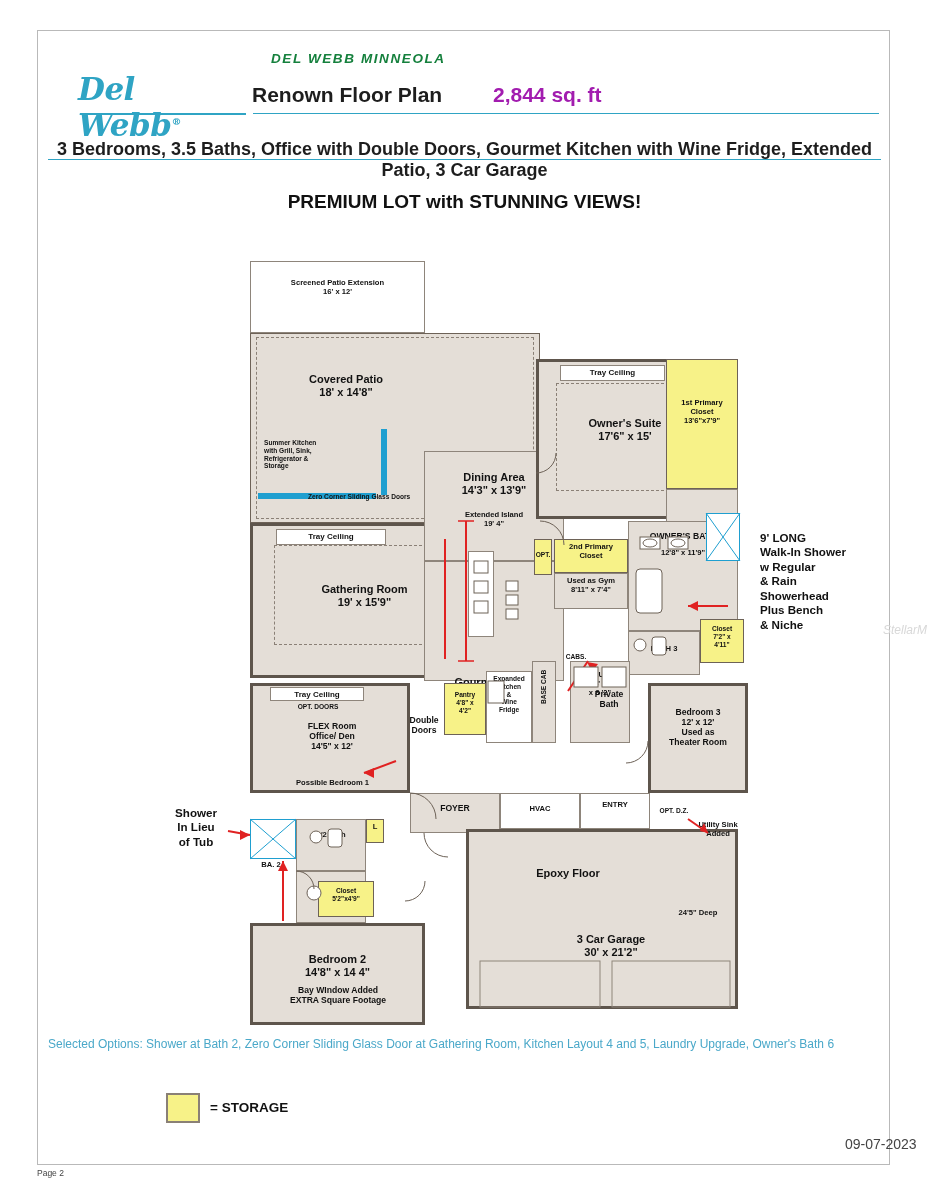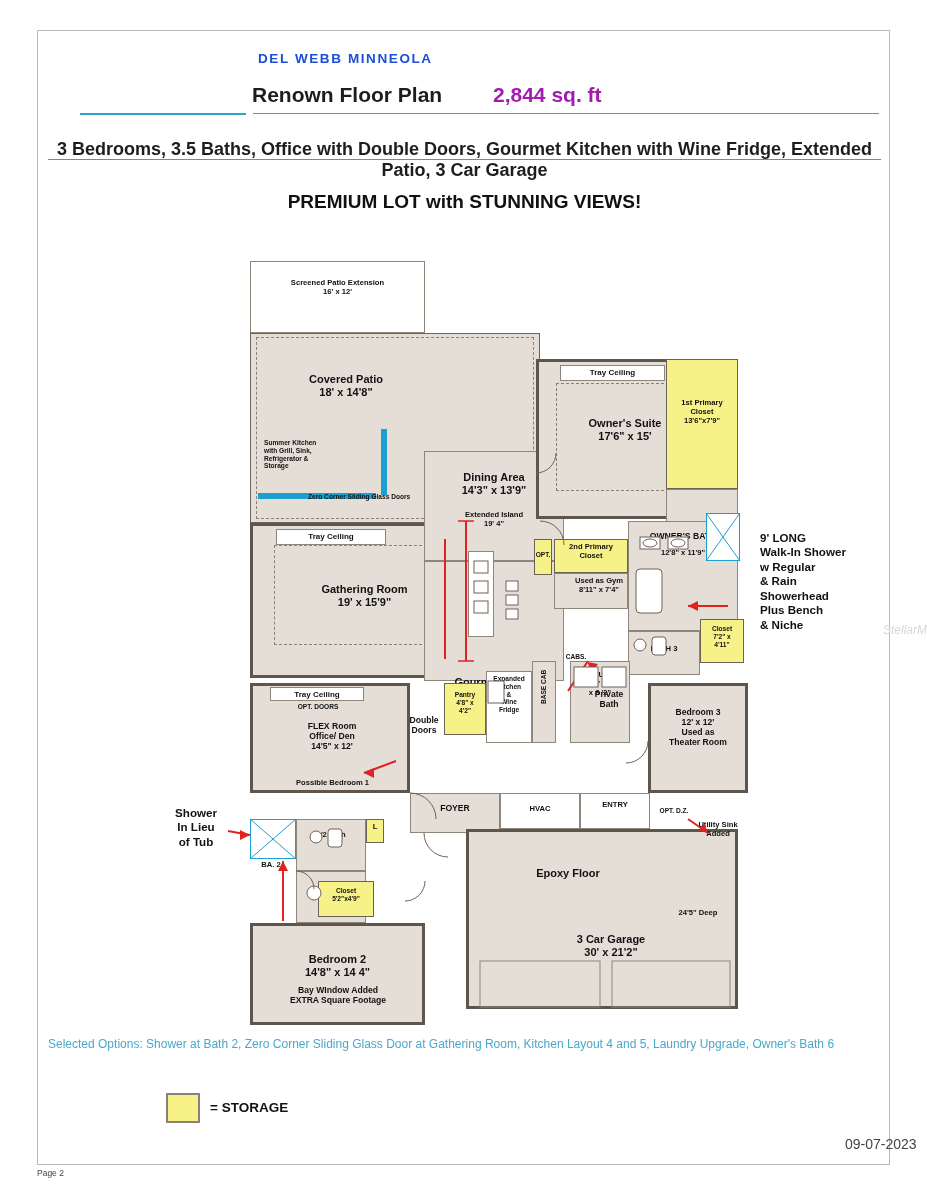--- a/index.html
+++ b/index.html
@@ -24,26 +24,27 @@
     position: absolute;
     left: 37px; top: 30px;
     width: 853px; height: 1135px;
     border: 1px solid #b9b9b9;
     background: #ffffff;
     box-sizing: border-box;
   }
   
   .hdr-sub {
     position: absolute;
-    left: 220px; top: 20px;
+    left: 233px; top: 20px;
     width: 420px;
     font-size: 13.5px;
     letter-spacing: 1.6px;
-    color: #1d4ed8;
-    font-weight: bold;
+    color: #15803d;
+    font-weight: bold;
+    font-style: italic;
   }
   .logo {
     position: absolute;
     left: 40px; top: 40px;
     width: 170px;
     height: 46px;
     color: #2fa4c4;
     font-family: "DejaVu Serif", serif;
     font-style: italic;
     font-size: 31px;
@@ -209,20 +210,23 @@
   }
   .svgwrap { position: absolute; left:0; top:0; width:700px; height:790px; pointer-events:none; }
 </style>
 </head>
 <body>
 
 <div id="page">
   <div class="sheet">
 
     <div class="hdr-sub">DEL WEBB MINNEOLA</div>
+    <div class="logo">
+      <span>Del Webb</span><span class="reg">®</span>
+    </div>
     <div class="logo-rule"></div>
     <div class="hdr-title">Renown Floor Plan</div>
     <div class="hdr-sqft">2,844 sq. ft</div>
     <div class="hdr-rule1"></div>
     <div class="hdr-feats">3 Bedrooms, 3.5 Baths, Office with Double Doors, Gourmet Kitchen with Wine Fridge,  Extended Patio, 3 Car Garage</div>
     <div class="hdr-rule2"></div>
     <div class="banner">PREMIUM LOT with STUNNING VIEWS!</div>
 
     <div id="plan">
 
@@ -269,21 +273,21 @@
       <div class="yellow" style="left:478px;top:138px;width:72px;height:130px;"></div>
       <div class="lbl l8" style="left:478px;top:178px;width:72px;">1st Primary
 Closet
 13'6"x7'9"</div>
       <div class="rm thin" style="left:478px;top:268px;width:72px;height:40px;"></div>
 
       <div class="yellow" style="left:366px;top:318px;width:74px;height:34px;"></div>
       <div class="lbl l8" style="left:366px;top:322px;width:74px;">2nd Primary
 Closet</div>
       <div class="rm thin" style="left:366px;top:352px;width:74px;height:36px;"></div>
-      <div class="lbl l8" style="left:366px;top:356px;width:74px;margin-left:8px;">Used as Gym
+      <div class="lbl l8" style="left:366px;top:356px;width:74px;">Used as Gym
 8'11" x 7'4"</div>
       <div class="yellow" style="left:346px;top:318px;width:18px;height:36px;"></div>
       <div class="lbl l7" style="left:344px;top:330px;width:22px;">OPT.</div>
 
       <div class="rm thin" style="left:440px;top:300px;width:110px;height:110px;"></div>
       <div class="lbl l9" style="left:440px;top:310px;width:110px;">OWNER'S BATH</div>
       <div class="lbl l8" style="left:440px;top:328px;width:110px;">12'8" x 11'9"</div>
       <div class="blueline" style="left:518px;top:292px;width:34px;height:2px;"></div>
       <div class="rm thin white" style="left:518px;top:292px;width:34px;height:48px;border-color:#1f9fd0;"></div>
 

